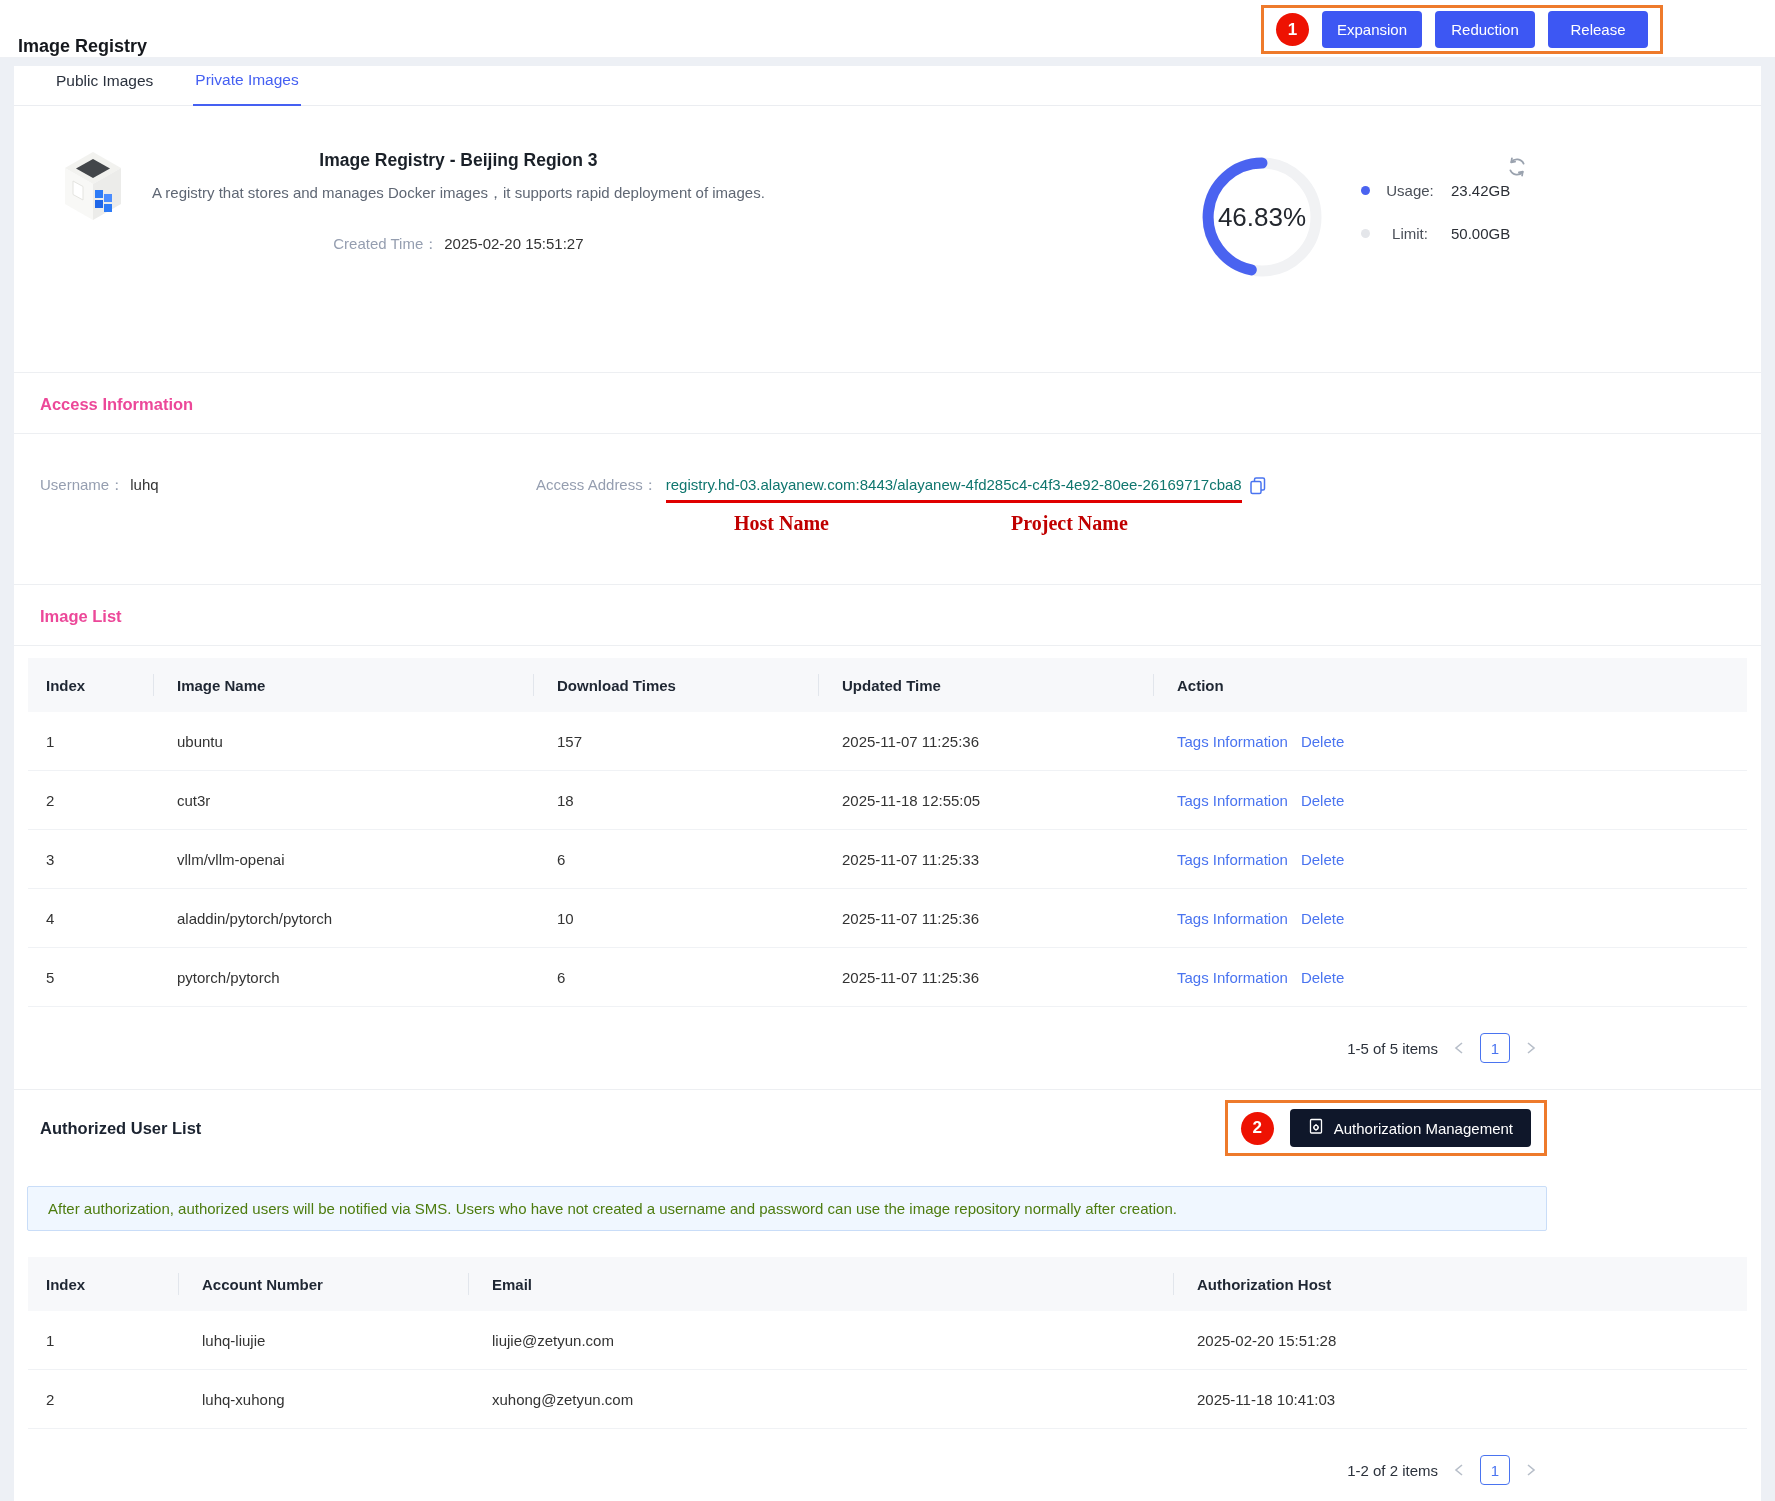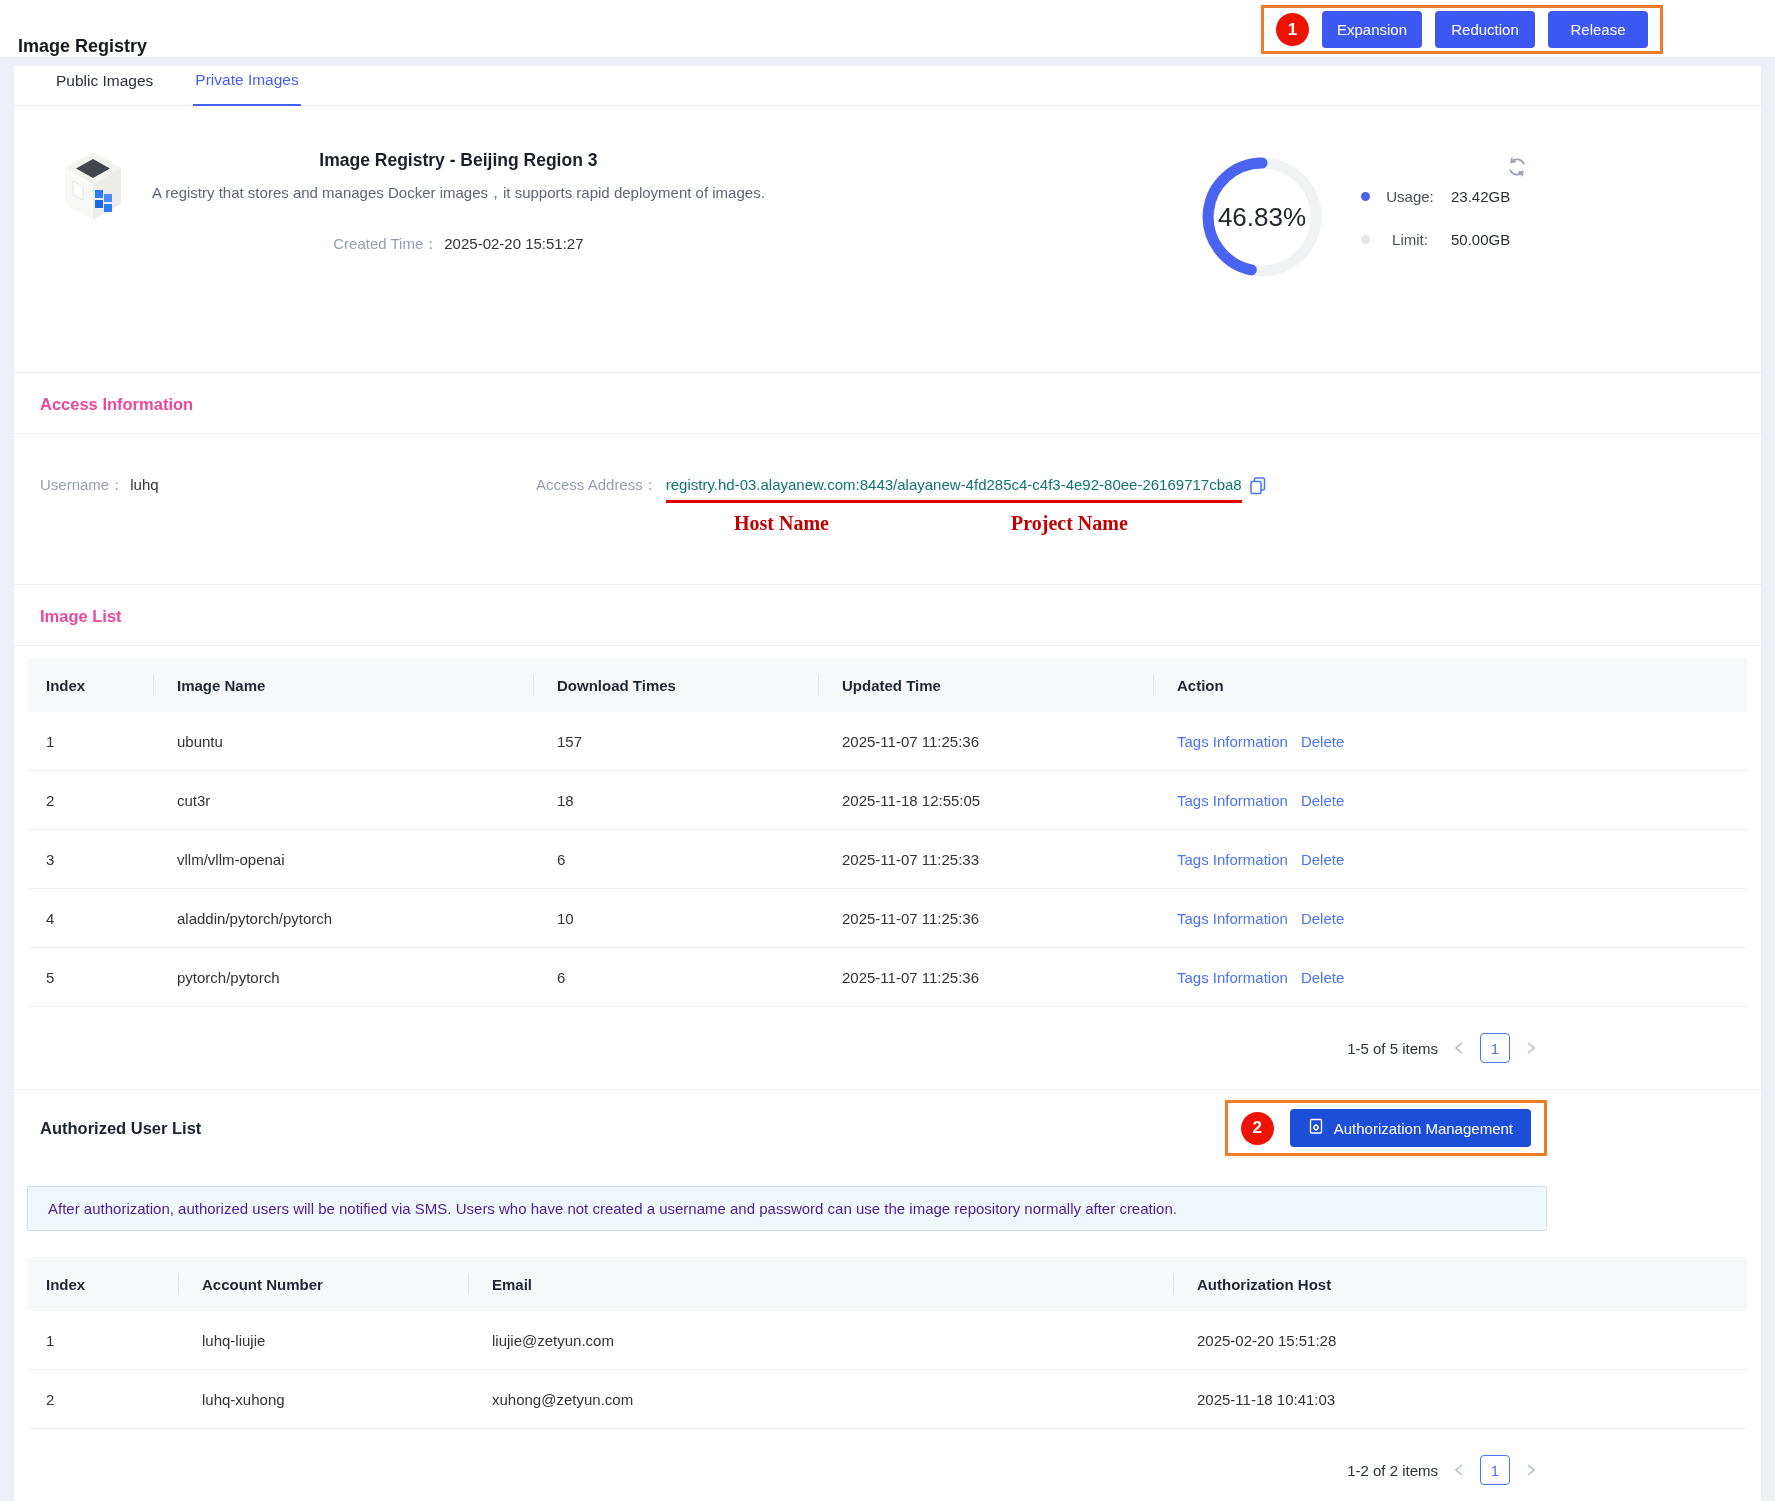--- a/index.html
+++ b/index.html
@@ -46,21 +46,21 @@
   .ov-title { font-size:17.5px; font-weight:700; color:#1a2028; }
   .ov-desc { margin-top:13px; font-size:15px; color:#5f6774; }
   .created { margin-top:32px; font-size:15px; }
   .lbl { color:#959eb0; }
   .val { color:#333; margin-left:6px; }
   .donut { position:absolute; left:1183px; top:46px; width:130px; height:130px; }
   .donut-label {
     position:absolute; inset:0; display:flex; align-items:center; justify-content:center;
     font-size:26px; color:#23272e;
   }
-  .legend { position:absolute; left:1347px; top:82px; }
+  .legend { position:absolute; left:1347px; top:76px; }
   .legend-row { display:flex; align-items:center; margin-bottom:26px; }
   .dot { width:9px; height:9px; border-radius:50%; margin-right:11px; flex:none; }
   .legend-lab { color:#4a4f58; width:58px; }
   .legend-val { color:#2b2f36; margin-left:12px; }
   .refresh { position:absolute; left:1492px; top:50px; cursor:pointer; }
   
   .hr { height:1px; background:#edeff2; }
   .sec-title { padding:22px 0 19px 26px; font-size:16.5px; font-weight:700; color:#ec4899; }
   
   .access-row { position:relative; height:150px; padding:42px 0 0 26px; }
@@ -106,26 +106,26 @@
     display:flex; align-items:center; justify-content:space-between;
     padding:10px 214px 10px 26px;
   }
   .auth-title { font-size:16.5px; font-weight:700; color:#1b2330; }
   .anno-box2 {
     height:56px; border:3px solid #ee7a2b; display:flex; align-items:center;
     gap:16px; padding:0 13px;
   }
   .auth-btn {
     display:flex; align-items:center; gap:10px; padding:0 18px; height:38px;
-    background:#1d4ed8; border:none; border-radius:4px; color:#fff; font-size:15px;
+    background:#0f172a; border:none; border-radius:4px; color:#fff; font-size:15px;
     font-family:"Liberation Sans", sans-serif; cursor:pointer;
   }
   .notice {
     margin:20px 214px 0 13px; background:#f0f7ff; border:1px solid #c9ddf8;
-    border-radius:2px; padding:13px 20px; font-size:15px; color:#4c1d95;
+    border-radius:2px; padding:13px 20px; font-size:15px; color:#4d7c0f;
   }
   .t2 { margin-top:26px; }
 </style>
 </head>
 <body>
 
 <header class="topbar">
   <h1 class="page-title">Image Registry</h1>
   <div class="anno-box">
     <span class="red-badge">1</span>

